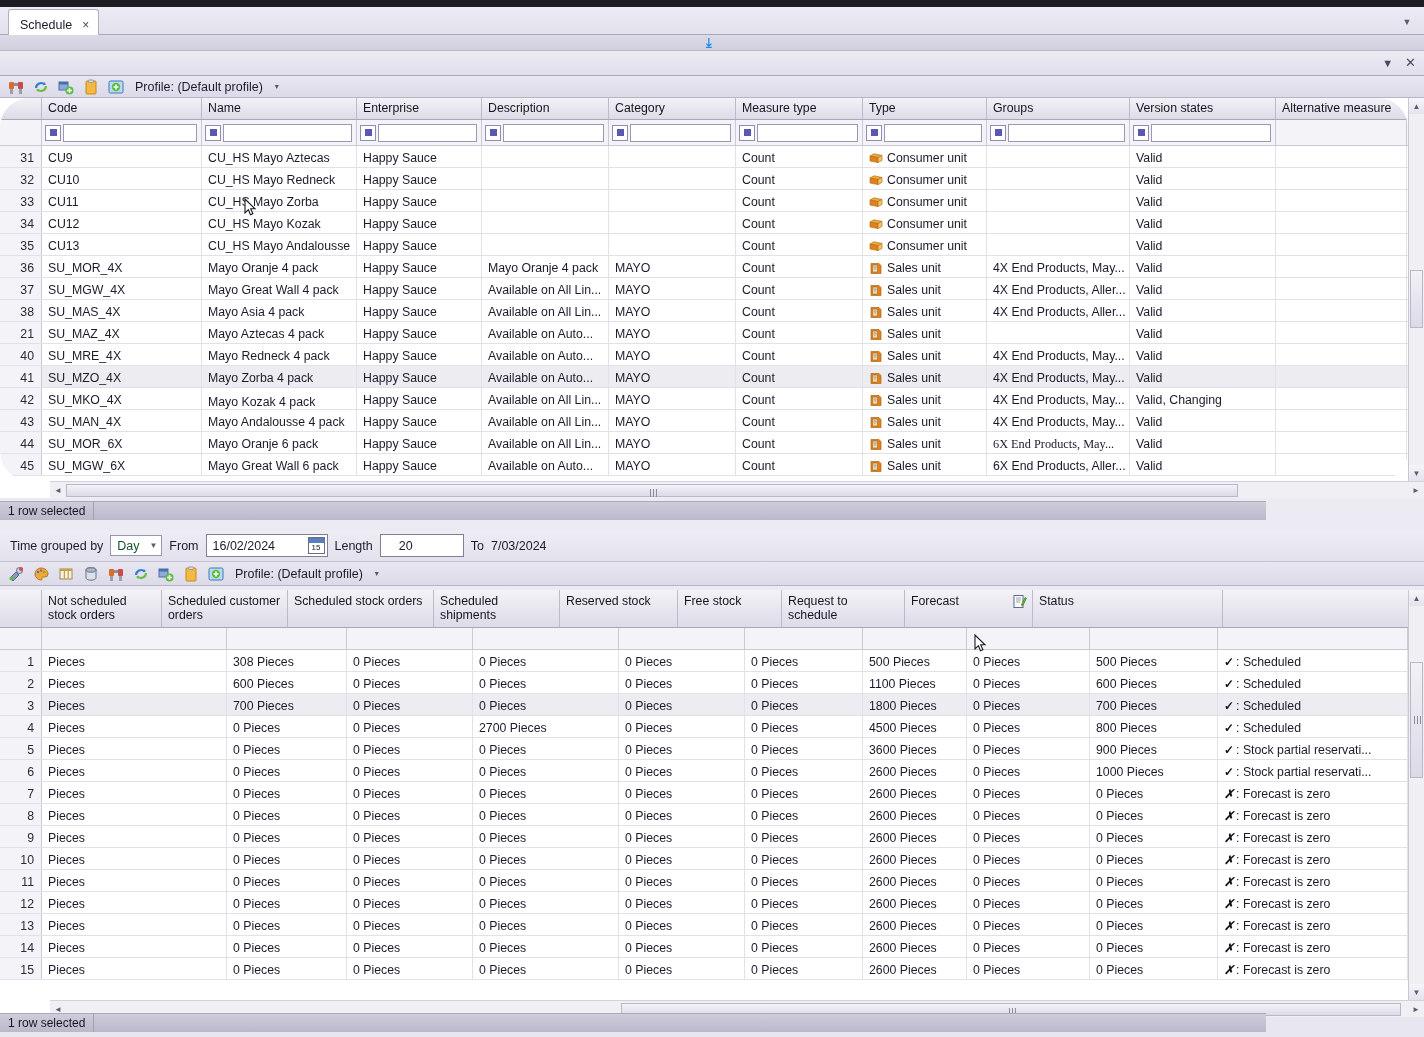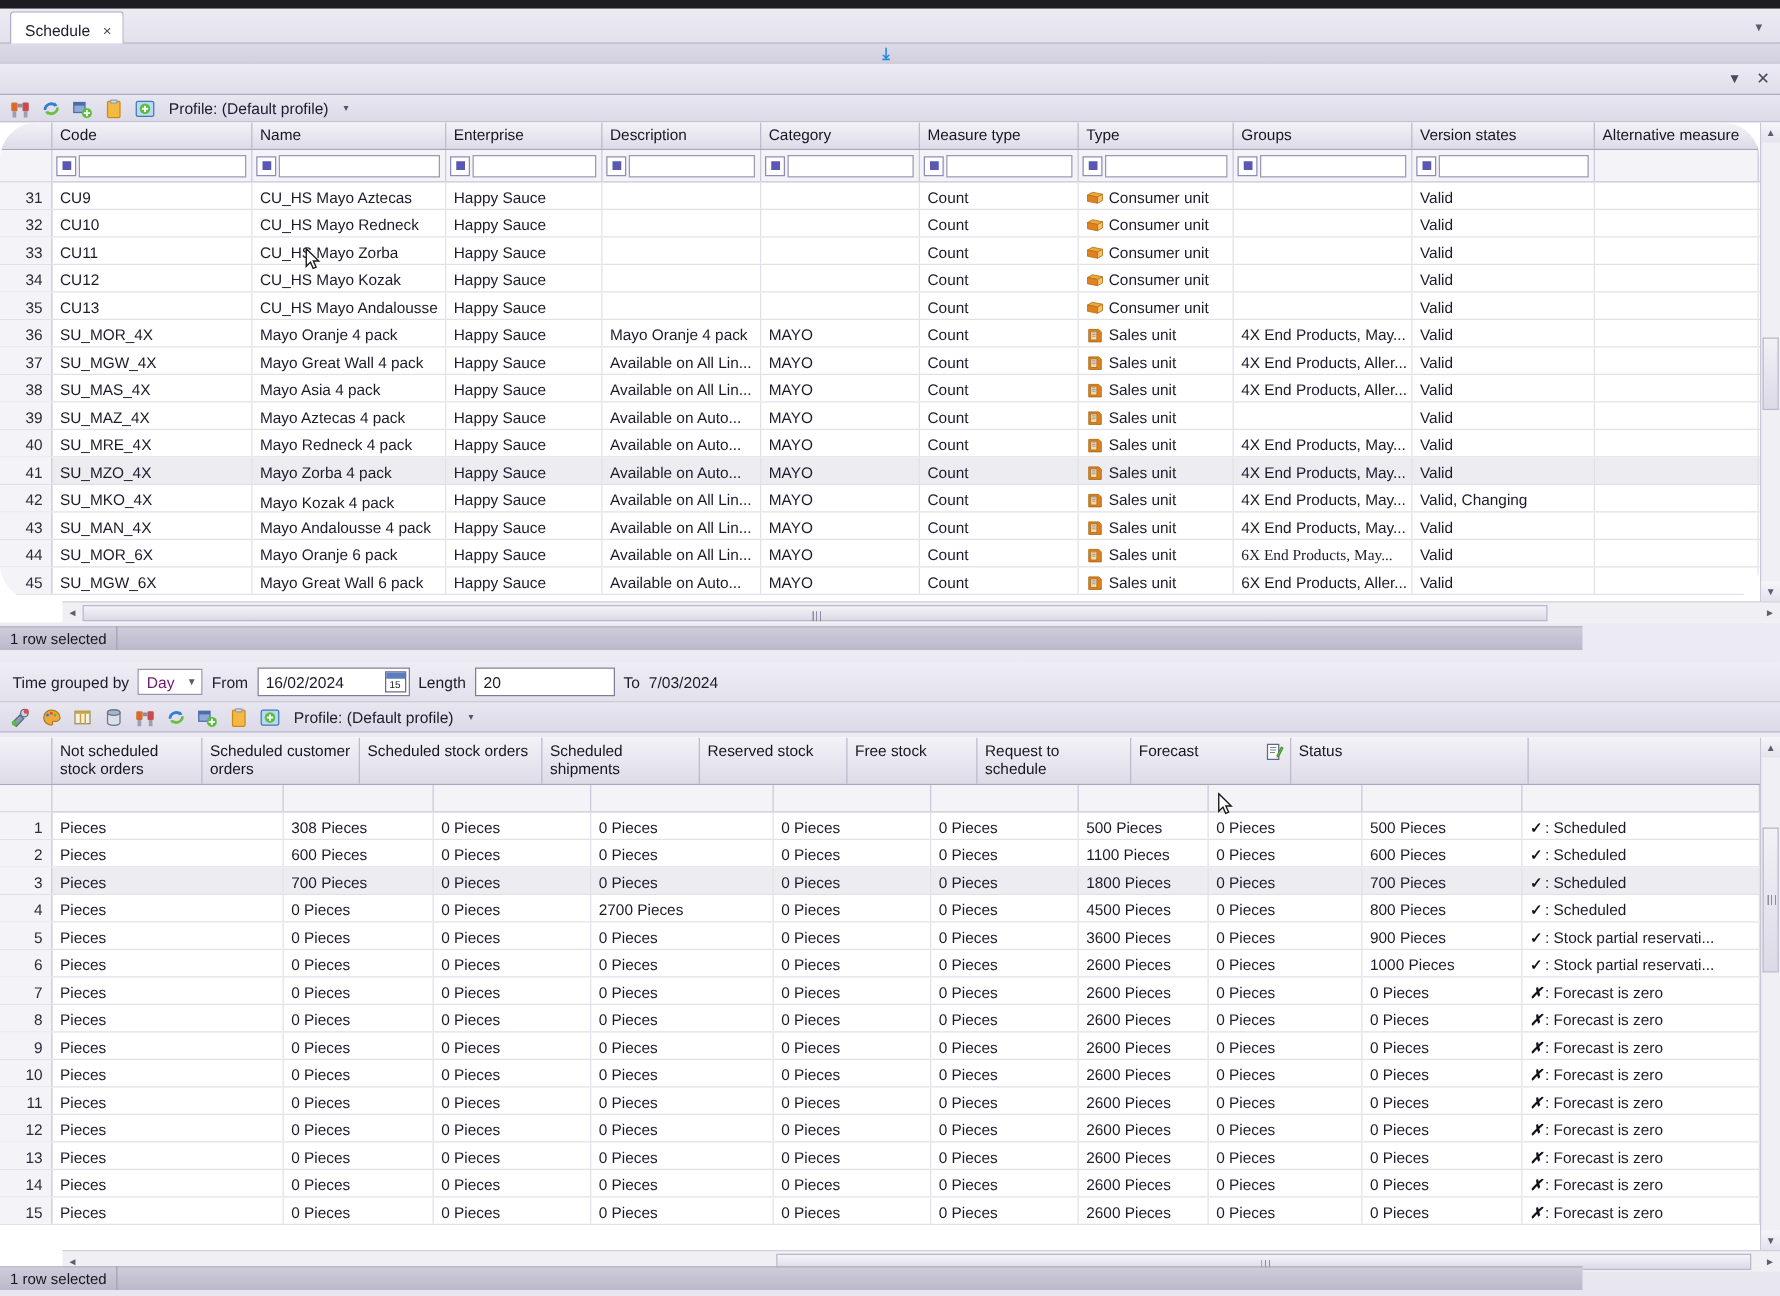--- a/index.html
+++ b/index.html
@@ -228,38 +228,38 @@
     padding: 0 10px;
     border-bottom: 1px solid #c3c1d1;
   }
   .tlabel { font-size: 12.5px; white-space: nowrap; }
   .combo {
     height: 21px; min-width: 52px;
     border: 1px solid #9997b0; background: #fff;
     display: flex; align-items: center; justify-content: space-between;
     padding: 0 4px 0 6px; font-size: 12.5px;
   }
-  .combo .cv { color: #701a75; }
+  .combo .cv { color: #14532d; }
   .combo .ca { color: #5a5970; font-size: 8px; margin-left: 6px; }
   .datefield {
     height: 23px; width: 122px;
     border: 1px solid #7f7d99; background: #fff;
     display: flex; align-items: center; padding: 0 2px 0 6px;
     font-size: 12.5px; justify-content: space-between;
   }
   .calbtn {
     width: 17px; height: 17px; border: 1px solid #6d6b86; background: #fff;
     position: relative; flex: 0 0 auto;
   }
   .calbtn .top { position: absolute; left: 0; top: 0; right: 0; height: 5px; background: #5b7fbe; }
   .calbtn .num { position: absolute; left: 0; right: 0; bottom: 0px; text-align: center; font-size: 8px; color: #222; line-height: 10px;}
   .numfield {
-    height: 23px; width: 112px;
+    height: 23px; width: 84px;
     border: 1px solid #7f7d99; background: #fff;
-    display: flex; align-items: center; padding: 0 6px; font-size: 12.5px;
+    display: flex; align-items: center; padding: 0 18px; font-size: 12.5px;
   }
 
   
   .cursor { position: absolute; pointer-events: none; z-index: 50; }
 </style>
 </head>
 <body>
 
 <div class="app">
 
@@ -752,21 +752,21 @@
             </div>
             <div class="gc" style="width: 146px; flex: 0 0 146px;">
               <span>Valid</span>
             </div>
             <div class="gc" style="width: 131px; flex: 0 0 131px;">
               <span></span>
             </div>
           </div>
           <div class="grow">
             <div class="gc rownum" style="width: 42px; flex: 0 0 42px;">
-              <span>39</span>
+              <span>21</span>
             </div>
             <div class="gc" style="width: 160px; flex: 0 0 160px;">
               <span>SU_MAZ_4X</span>
             </div>
             <div class="gc" style="width: 155px; flex: 0 0 155px;">
               <span>Mayo Aztecas 4 pack</span>
             </div>
             <div class="gc" style="width: 125px; flex: 0 0 125px;">
               <span>Happy Sauce</span>
             </div>

